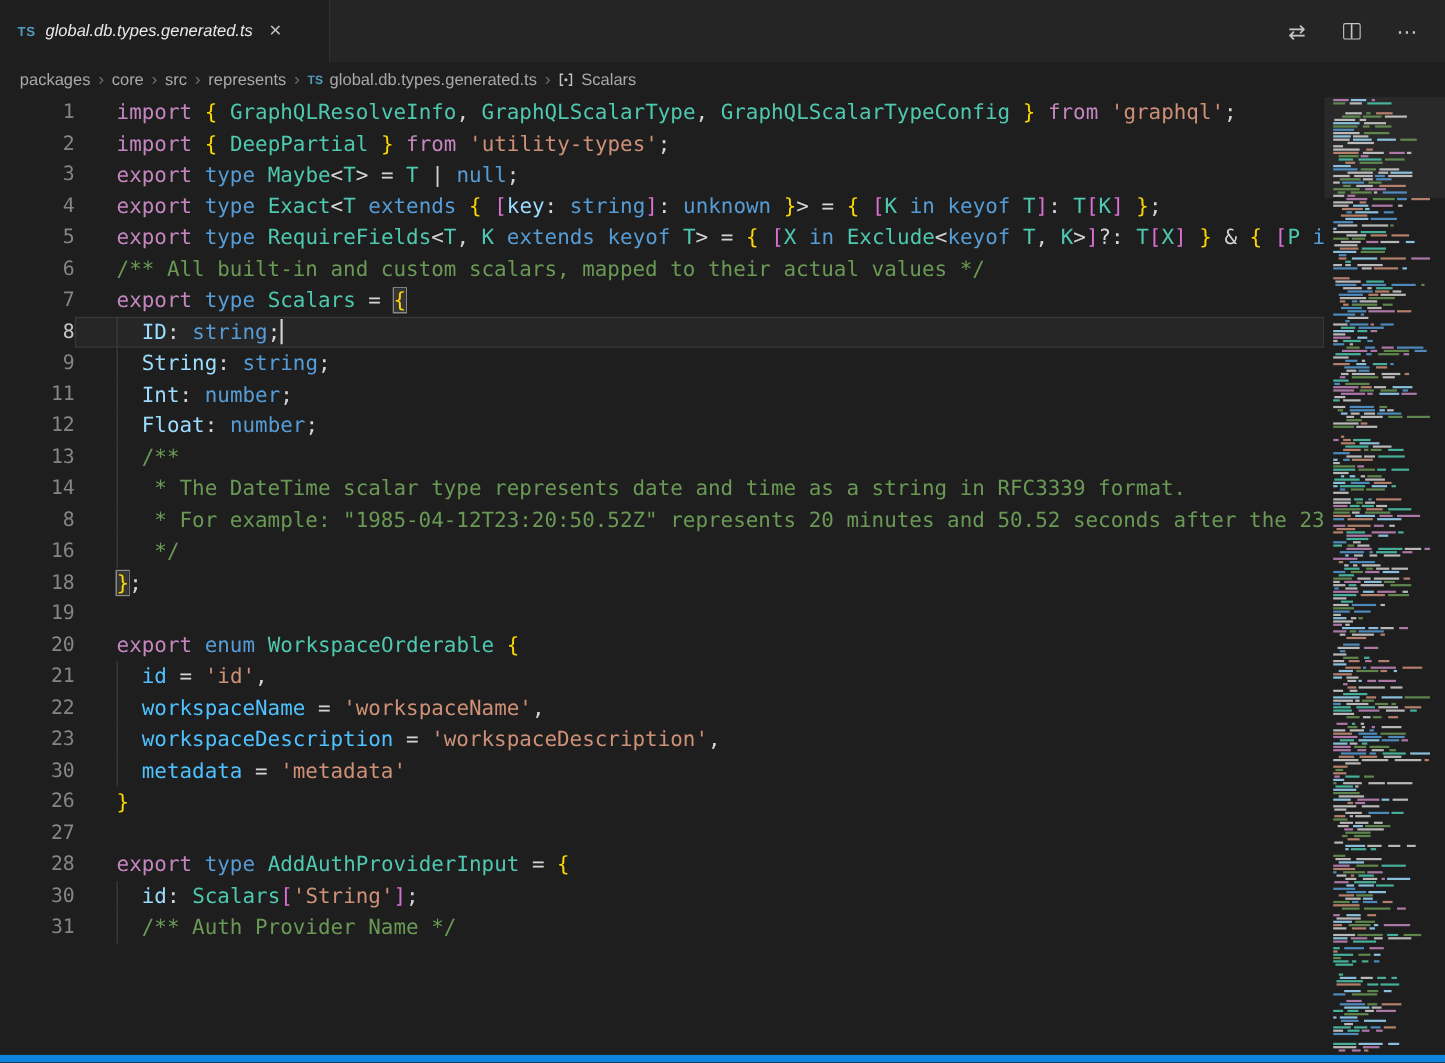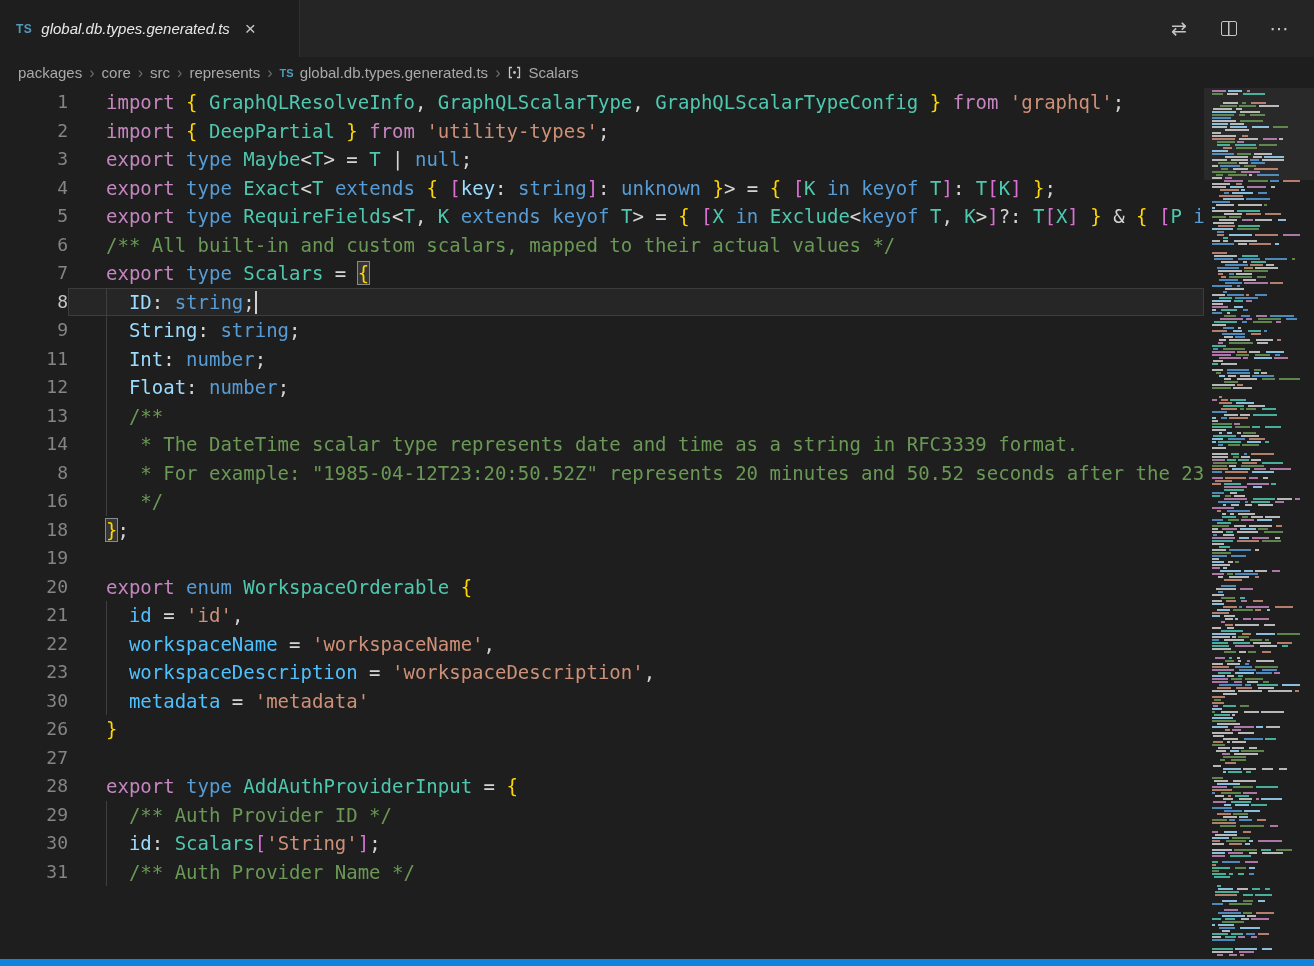--- a/index.html
+++ b/index.html
@@ -192,24 +192,20 @@
         <div class="line-number">26</div>
         <div class="line-code"><span class="tok-b1">}</span></div>
       </div>
       <div class="code-line">
         <div class="line-number">27</div>
         <div class="line-code"></div>
       </div>
       <div class="code-line">
         <div class="line-number">28</div>
         <div class="line-code"><span class="tok-k1">export</span><span class="tok-pu"> </span><span class="tok-k2">type</span><span class="tok-pu"> </span><span class="tok-ty">AddAuthProviderInput</span><span class="tok-pu"> = </span><span class="tok-b1">{</span></div>
-      </div>
-      <div class="code-line">
-        <div class="line-number">29</div>
-        <div class="line-code indented"><span class="tok-co">  /** Auth Provider ID */</span></div>
       </div>
       <div class="code-line">
         <div class="line-number">30</div>
         <div class="line-code indented"><span class="tok-pu">  </span><span class="tok-va">id</span><span class="tok-pu">: </span><span class="tok-ty">Scalars</span><span class="tok-b2">[</span><span class="tok-st">'String'</span><span class="tok-b2">]</span><span class="tok-pu">;</span></div>
       </div>
       <div class="code-line">
         <div class="line-number">31</div>
         <div class="line-code indented"><span class="tok-co">  /** Auth Provider Name */</span></div>
       </div>
     </div>

